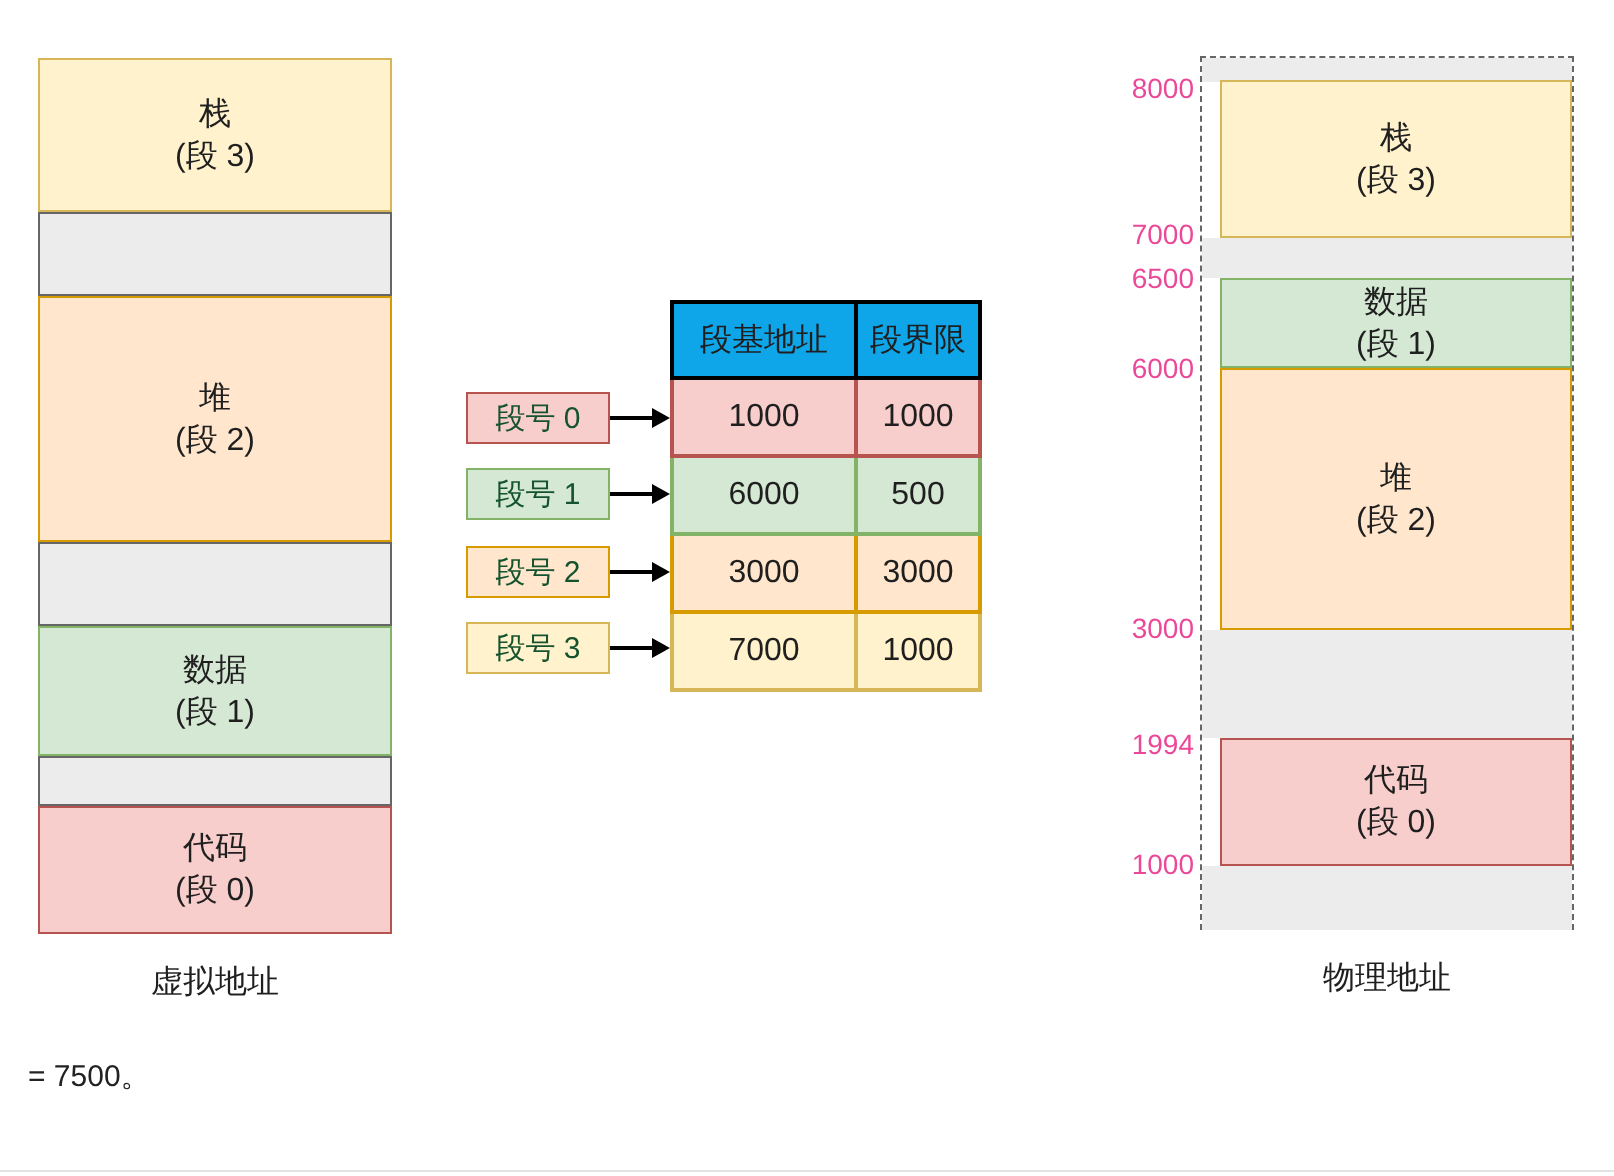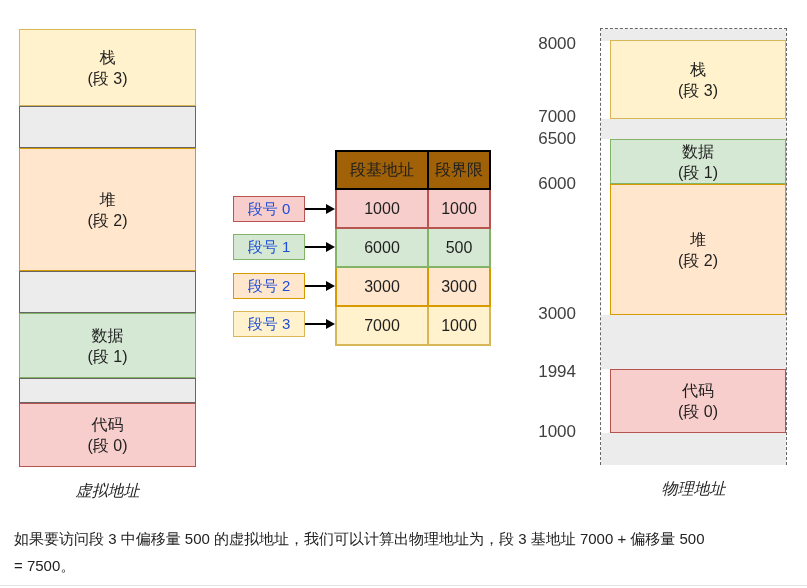--- a/index.html
+++ b/index.html
@@ -14,63 +14,63 @@
   }
   .fill-yellow { background:#FFF2CC; border:1px solid #D6B656; }
   .fill-orange { background:#FFE6CC; border:1px solid #D79B00; }
   .fill-green  { background:#D5E8D4; border:1px solid #82B366; }
   .fill-red    { background:#F8CECC; border:1px solid #B85450; }
   .fill-gray   { background:#ECECEC; border:1px solid #666666; }
 
   
   .v-col-blk { left:19px; width:177px; }
   .col-caption {
-    position:absolute; text-align:center; font-size:16px; color:#1f1f1f;font-style:italic;
+    position:absolute; text-align:center; font-size:16px; color:#1f1f1f;
   }
 
   
   .seg-label {
     position:absolute; left:233px; width:72px; height:26px;
     display:flex; align-items:center; justify-content:center;
-    font-size:15px; color:#1d4ed8;
+    font-size:15px; color:#14532d;
   }
   .arrow {
     position:absolute; left:305px; width:22px; height:2px; background:#000;
   }
   .arrow::after {
     content:""; position:absolute; right:-8px; top:-4px;
     border-left:9px solid #000; border-top:5px solid transparent;
     border-bottom:5px solid transparent;
   }
   table.seg-table {
     position:absolute; left:335px; top:150px; border-collapse:collapse;
   }
   .seg-table td {
     text-align:center; vertical-align:middle; font-size:16px; color:#1f1f1f;
   }
   .seg-table .c1 { width:92px; }
   .seg-table .c2 { width:62px; }
-  .seg-table .hdr td { height:38px; background:#a16207; border:2px solid #000; }
+  .seg-table .hdr td { height:38px; background:#0ea5e9; border:2px solid #000; }
   .seg-table .r0 td { height:39px; background:#F8CECC; border:2px solid #B85450; }
   .seg-table .r1 td { height:39px; background:#D5E8D4; border:2px solid #82B366; }
   .seg-table .r2 td { height:39px; background:#FFE6CC; border:2px solid #D79B00; }
   .seg-table .r3 td { height:39px; background:#FFF2CC; border:2px solid #D6B656; }
 
   
   .phys-container {
     position:absolute; left:600px; top:28px; width:187px; height:437px;
     border:1px dashed #666; background:#fff;
   }
   .phys-container .band {
     position:absolute; left:0; width:100%; background:#ECECEC;
   }
   .phys-container .blk { left:9px; width:176px; }
   .addr {
-    position:absolute; width:57px; left:519px; text-align:right;
-    font-size:17px; color:#404040; line-height:18px;
+    position:absolute; width:57px; left:540px; text-align:right;
+    font-size:14px; color:#ec4899; line-height:18px;
   }
 
   
   .note {
     position:absolute; left:14px; top:525px; width:782px;
     font-size:15px; line-height:27px; color:#222;
   }
   .watermark {
     position:absolute; right:7px; top:559px; font-size:15px; color:#dcdcdc;
     letter-spacing:0.5px;
@@ -172,19 +172,18 @@
       </div>
       <div class="blk fill-red" style="top:340px;height:64px;">
         <span>代码</span>
         <span>(段 0)</span>
       </div>
     </div>
     <div class="col-caption" style="left:600px;top:479px;width:187px;">物理地址</div>
   </div>
 
   <div class="note">
-    <div>如果要访问段 3 中偏移量 500 的虚拟地址，我们可以计算出物理地址为，段 3 基地址 7000 + 偏移量 500</div>
     <div>= 7500。</div>
   </div>
 
   <div class="bottom-rule"></div>
 
 </div>
 
 </body></html>

